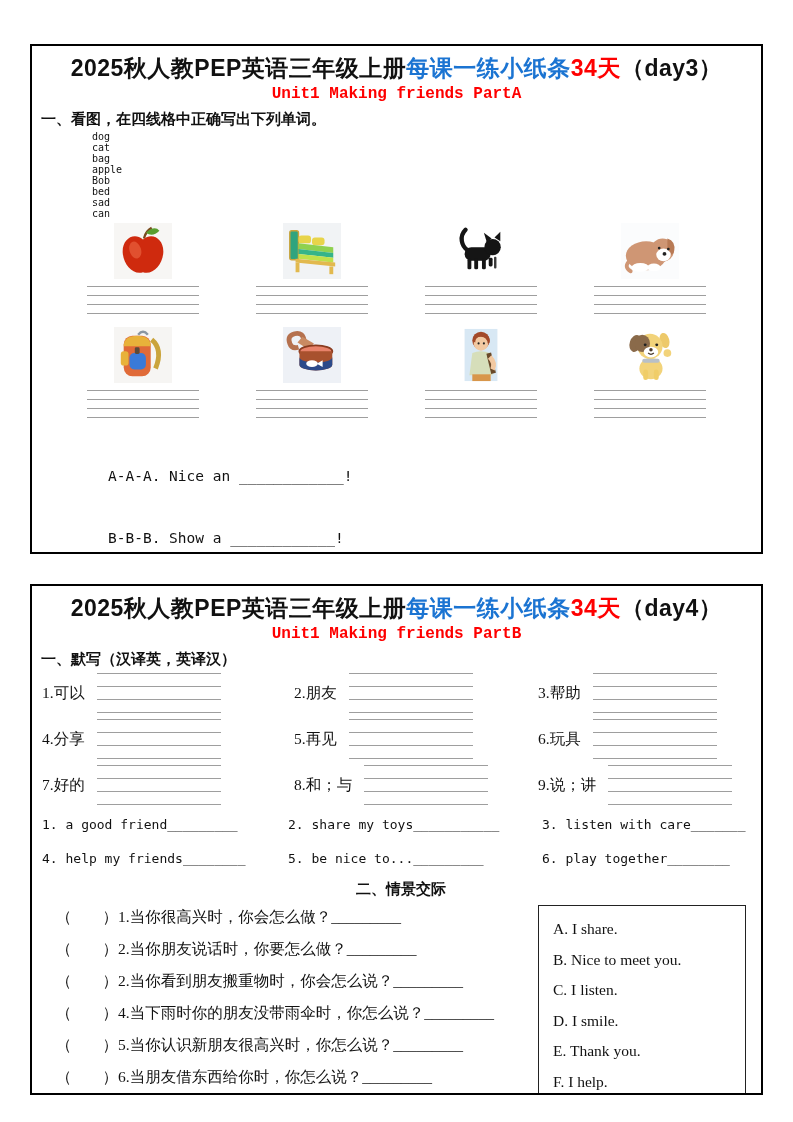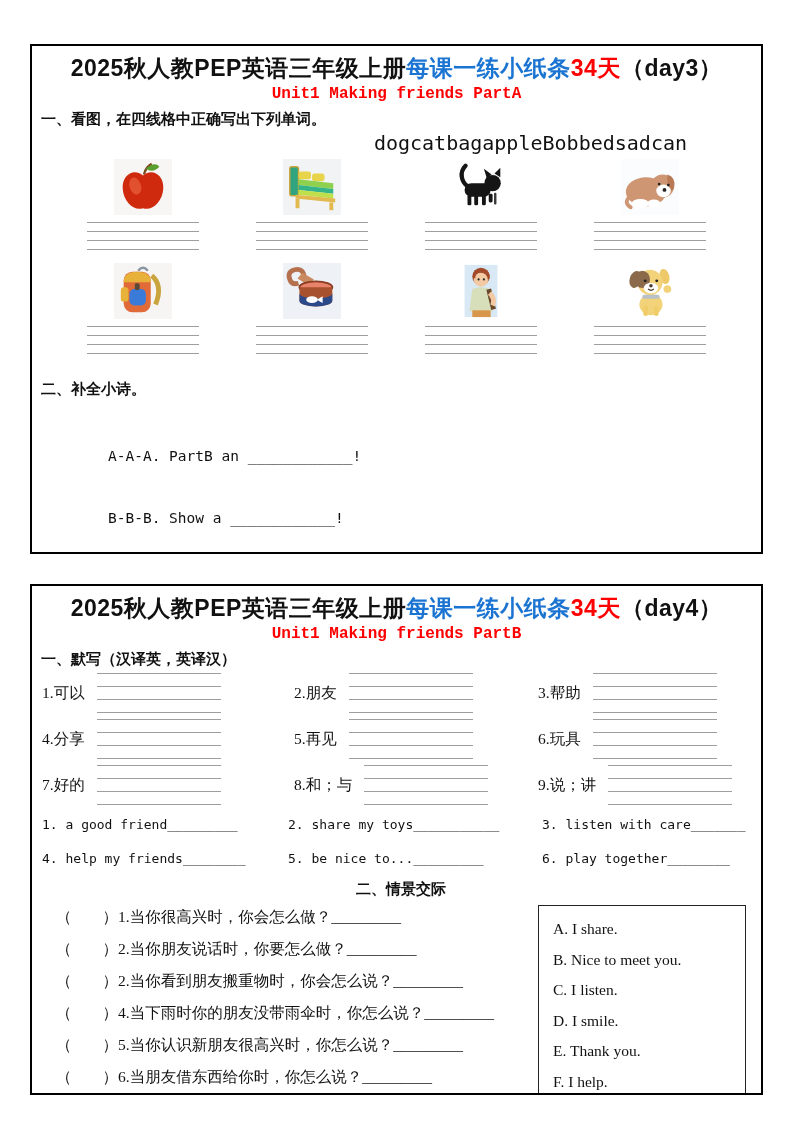--- a/index.html
+++ b/index.html
@@ -19,21 +19,21 @@
   .sheet-subtitle { text-align: center; color: #fe0000; font-weight: bold;
                     font-family: "Liberation Mono", monospace; font-size: 16px;
                     line-height: 20px; margin-top: 1px; }
 
   .sec-heading { font-weight: bold; font-size: 15px; line-height: 19px;
                  margin: 5px 0 0 9px; }
 
   
   .word-bank { display: flex; justify-content: flex-end;
                padding: 3px 74px 0 60px;
-               font-family: "DejaVu Sans Mono", monospace; font-size: 20px; }
+               font-family: "DejaVu Sans Mono", monospace; font-size: 10px; flex-direction: column; }
 
   .pic-grid { display: grid; grid-template-columns: repeat(4, 1fr);
               padding: 0 26px; margin-top: 4px; }
   .pic-cell { display: flex; flex-direction: column; align-items: center; }
   .pic-cell.row2 { margin-top: 13px; }
   .pic-cell svg { width: 58px; height: 56px; display: block; }
 
   .ruled { width: 112px; height: 28px; margin-top: 7px;
            background-image: repeating-linear-gradient(to bottom,
              #9e9e9e 0, #9e9e9e 1px, transparent 1px, transparent 9px); }
@@ -215,24 +215,23 @@
         <ellipse cx="31" cy="43" rx="12" ry="11" fill="#f2d37a"></ellipse>
         <rect x="22" y="33" width="18" height="4" rx="2" fill="#b8c0c8"></rect>
         <rect x="23" y="44" width="5" height="11" rx="2.5" fill="#f0cd68"></rect>
         <rect x="34" y="44" width="5" height="11" rx="2.5" fill="#f0cd68"></rect>
       </svg>
       <div class="ruled"></div>
     </div>
 
   </div>
 
-  <div class="sec-heading sec2-day3">二、补全小诗。</div>
 
   <div class="poem">
-    <div>A-A-A. PartB an ____________!</div>
+    <div>A-A-A. Nice an ____________!</div>
     <div>B-B-B. Show a ____________!</div>
     
     
     
     
   </div>
 
 </div>
 
 <div class="sheet" id="sheet-day4">

